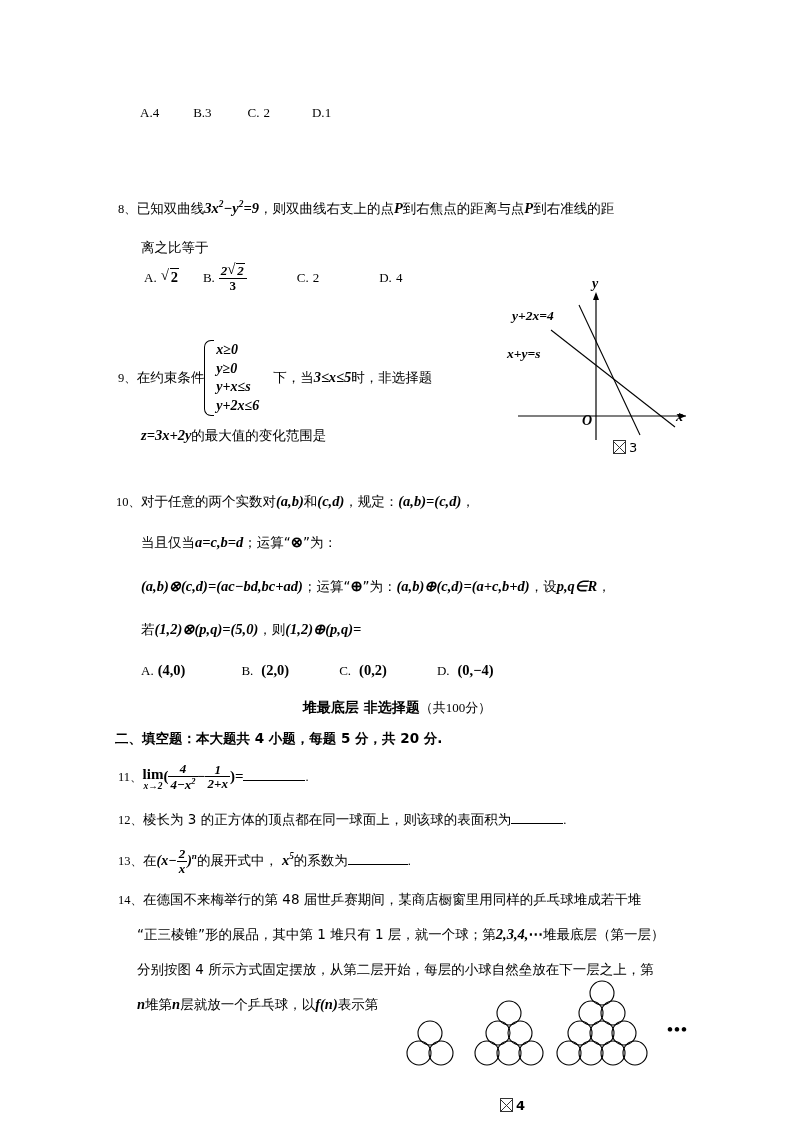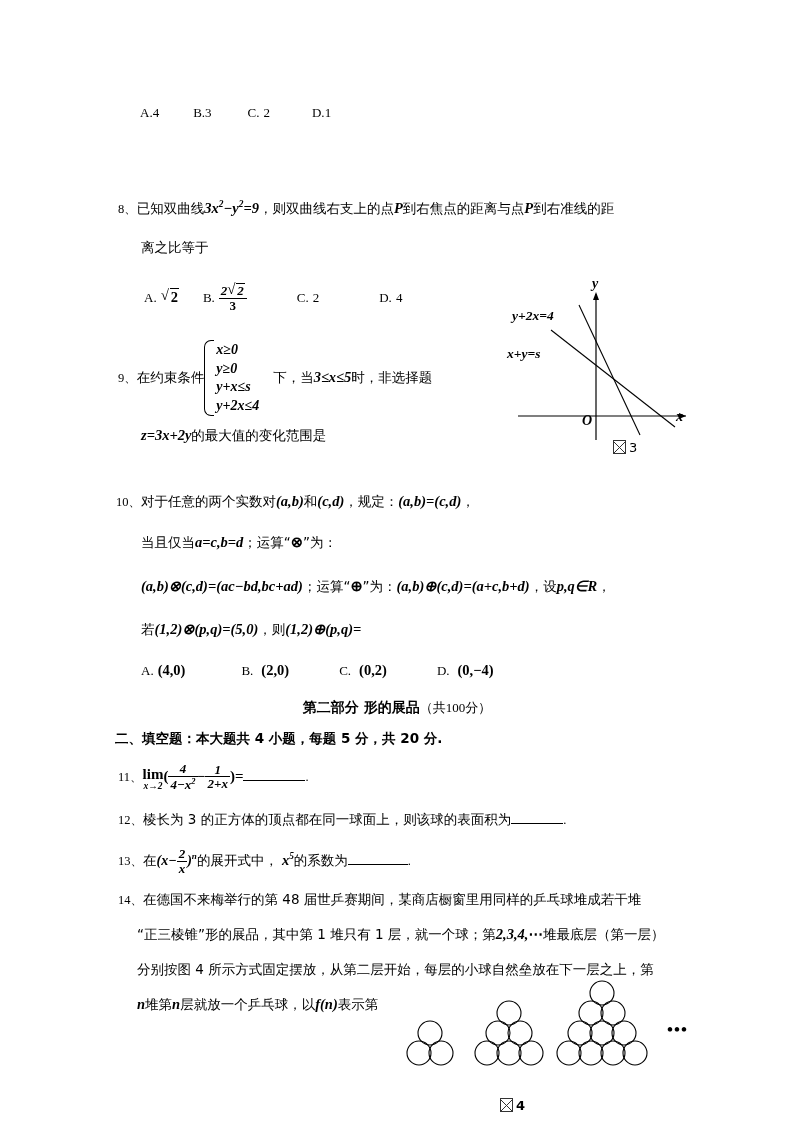--- a/index.html
+++ b/index.html
@@ -173,21 +173,21 @@
     <span class="opt-letter">C.</span>&nbsp;<span class="opt-letter">2</span>
     <span style="display:inline-block;width:34px;"></span>
     <span class="opt-letter">D.</span><span class="opt-letter">1</span>
   </div>
 
   <div class="abs" style="left:118px; top:199px;">
     <span class="qnum">8、</span><span class="cjk">已知双曲线</span><span class="mathb"><span>3x</span><sup class="s">2</sup><span>−y</span><sup class="s">2</sup><span>=9</span></span><span class="cjk">，则双曲线右支上的点</span><span class="mathb">P</span><span class="cjk">到右焦点的距离与点</span><span class="mathb">P</span><span class="cjk">到右准线的距</span>
   </div>
   <div class="abs cjk" style="left:141px; top:239px;">离之比等于</div>
 
-  <div class="abs" style="left:144px; top:284px;">
+  <div class="abs" style="left:144px; top:264px;">
     <span class="opt-letter">A.</span>
     <span class="mathb-up rad"><span class="bar">2</span></span>
     <span style="display:inline-block;width:16px;"></span>
     <span class="opt-letter">B.</span>
     <span class="frac" style="font-style:normal;">
       <span class="num"><span>2</span><span class="rad"><span class="bar">2</span></span></span>
       <span class="den">3</span>
     </span>
     <span style="display:inline-block;width:42px;"></span>
     <span class="opt-letter">C.</span>&nbsp;<span class="opt-letter">2</span>
@@ -195,21 +195,21 @@
     <span class="opt-letter">D.</span>&nbsp;<span class="opt-letter">4</span>
   </div>
 
   <div class="abs" style="left:118px; top:340px;">
     <span class="qnum">9、</span><span class="cjk">在约束条件</span><span class="system">
         <span class="brace"></span>
         <span class="sysrows">
           <span style="display:block">x≥0</span>
           <span style="display:block">y≥0</span>
           <span style="display:block">y+x≤s</span>
-          <span style="display:block">y+2x≤4</span>
+          <span style="display:block">y+2x≤6</span>
         </span>
       </span><span style="display:inline-block;width:14px;"></span><span class="cjk">下，当</span><span class="mathb">3≤x≤5</span><span class="cjk">时，非选择题</span>
   </div>
 
   <div class="abs" style="left:141px; top:426px;">
     <span class="mathb">z=3x+2y</span><span class="cjk">的最大值的变化范围是</span>
   </div>
 
 
   <div class="abs" style="left:500px; top:280px; width:190px; height:165px;">
@@ -259,21 +259,21 @@
     <span class="mathb-up">(2,0)</span>
     <span style="display:inline-block;width:42px;"></span>
     <span class="opt-letter">C.</span>&nbsp;
     <span class="mathb-up">(0,2)</span>
     <span style="display:inline-block;width:42px;"></span>
     <span class="opt-letter">D.</span>&nbsp;
     <span class="mathb-up">(0,−4)</span>
   </div>
 
   <div class="abs" style="left:0; top:698px; width:794px; text-align:center;">
-    <span class="centerhead">第二部分 形的展品</span><span class="normalw">（共100分）</span>
+    <span class="centerhead">堆最底层 非选择题</span><span class="normalw">（共100分）</span>
   </div>
 
   <div class="abs fill-head" style="left:115px; top:730px;">二、填空题：本大题共 4 小题，每题 5 分，共 20 分.</div>
 
   <div class="abs" style="left:118px; top:763px;">
     <span class="qnum">11、</span><span class="limop"><span class="lo-top">lim</span><span class="lo-bot">x→2</span></span><span class="mathb-up" style="font-size:15px;">(</span><span class="frac"><span class="num">4</span><span class="den"><span>4−x</span><sup class="s">2</sup></span></span><span class="mathb-up" style="font-size:14px;">−</span><span class="frac"><span class="num">1</span><span class="den">2+x</span></span><span class="mathb-up" style="font-size:15px;">)=</span><span class="blank-line" style="width:62px;"></span><span class="qnum">.</span>
   </div>
 
   <div class="abs" style="left:118px; top:810px;">
     <span class="qnum">12、</span><span class="cjk">棱长为 3 的正方体的顶点都在同一球面上，则该球的表面积为</span><span class="blank-line" style="width:52px;"></span><span class="qnum">.</span>

